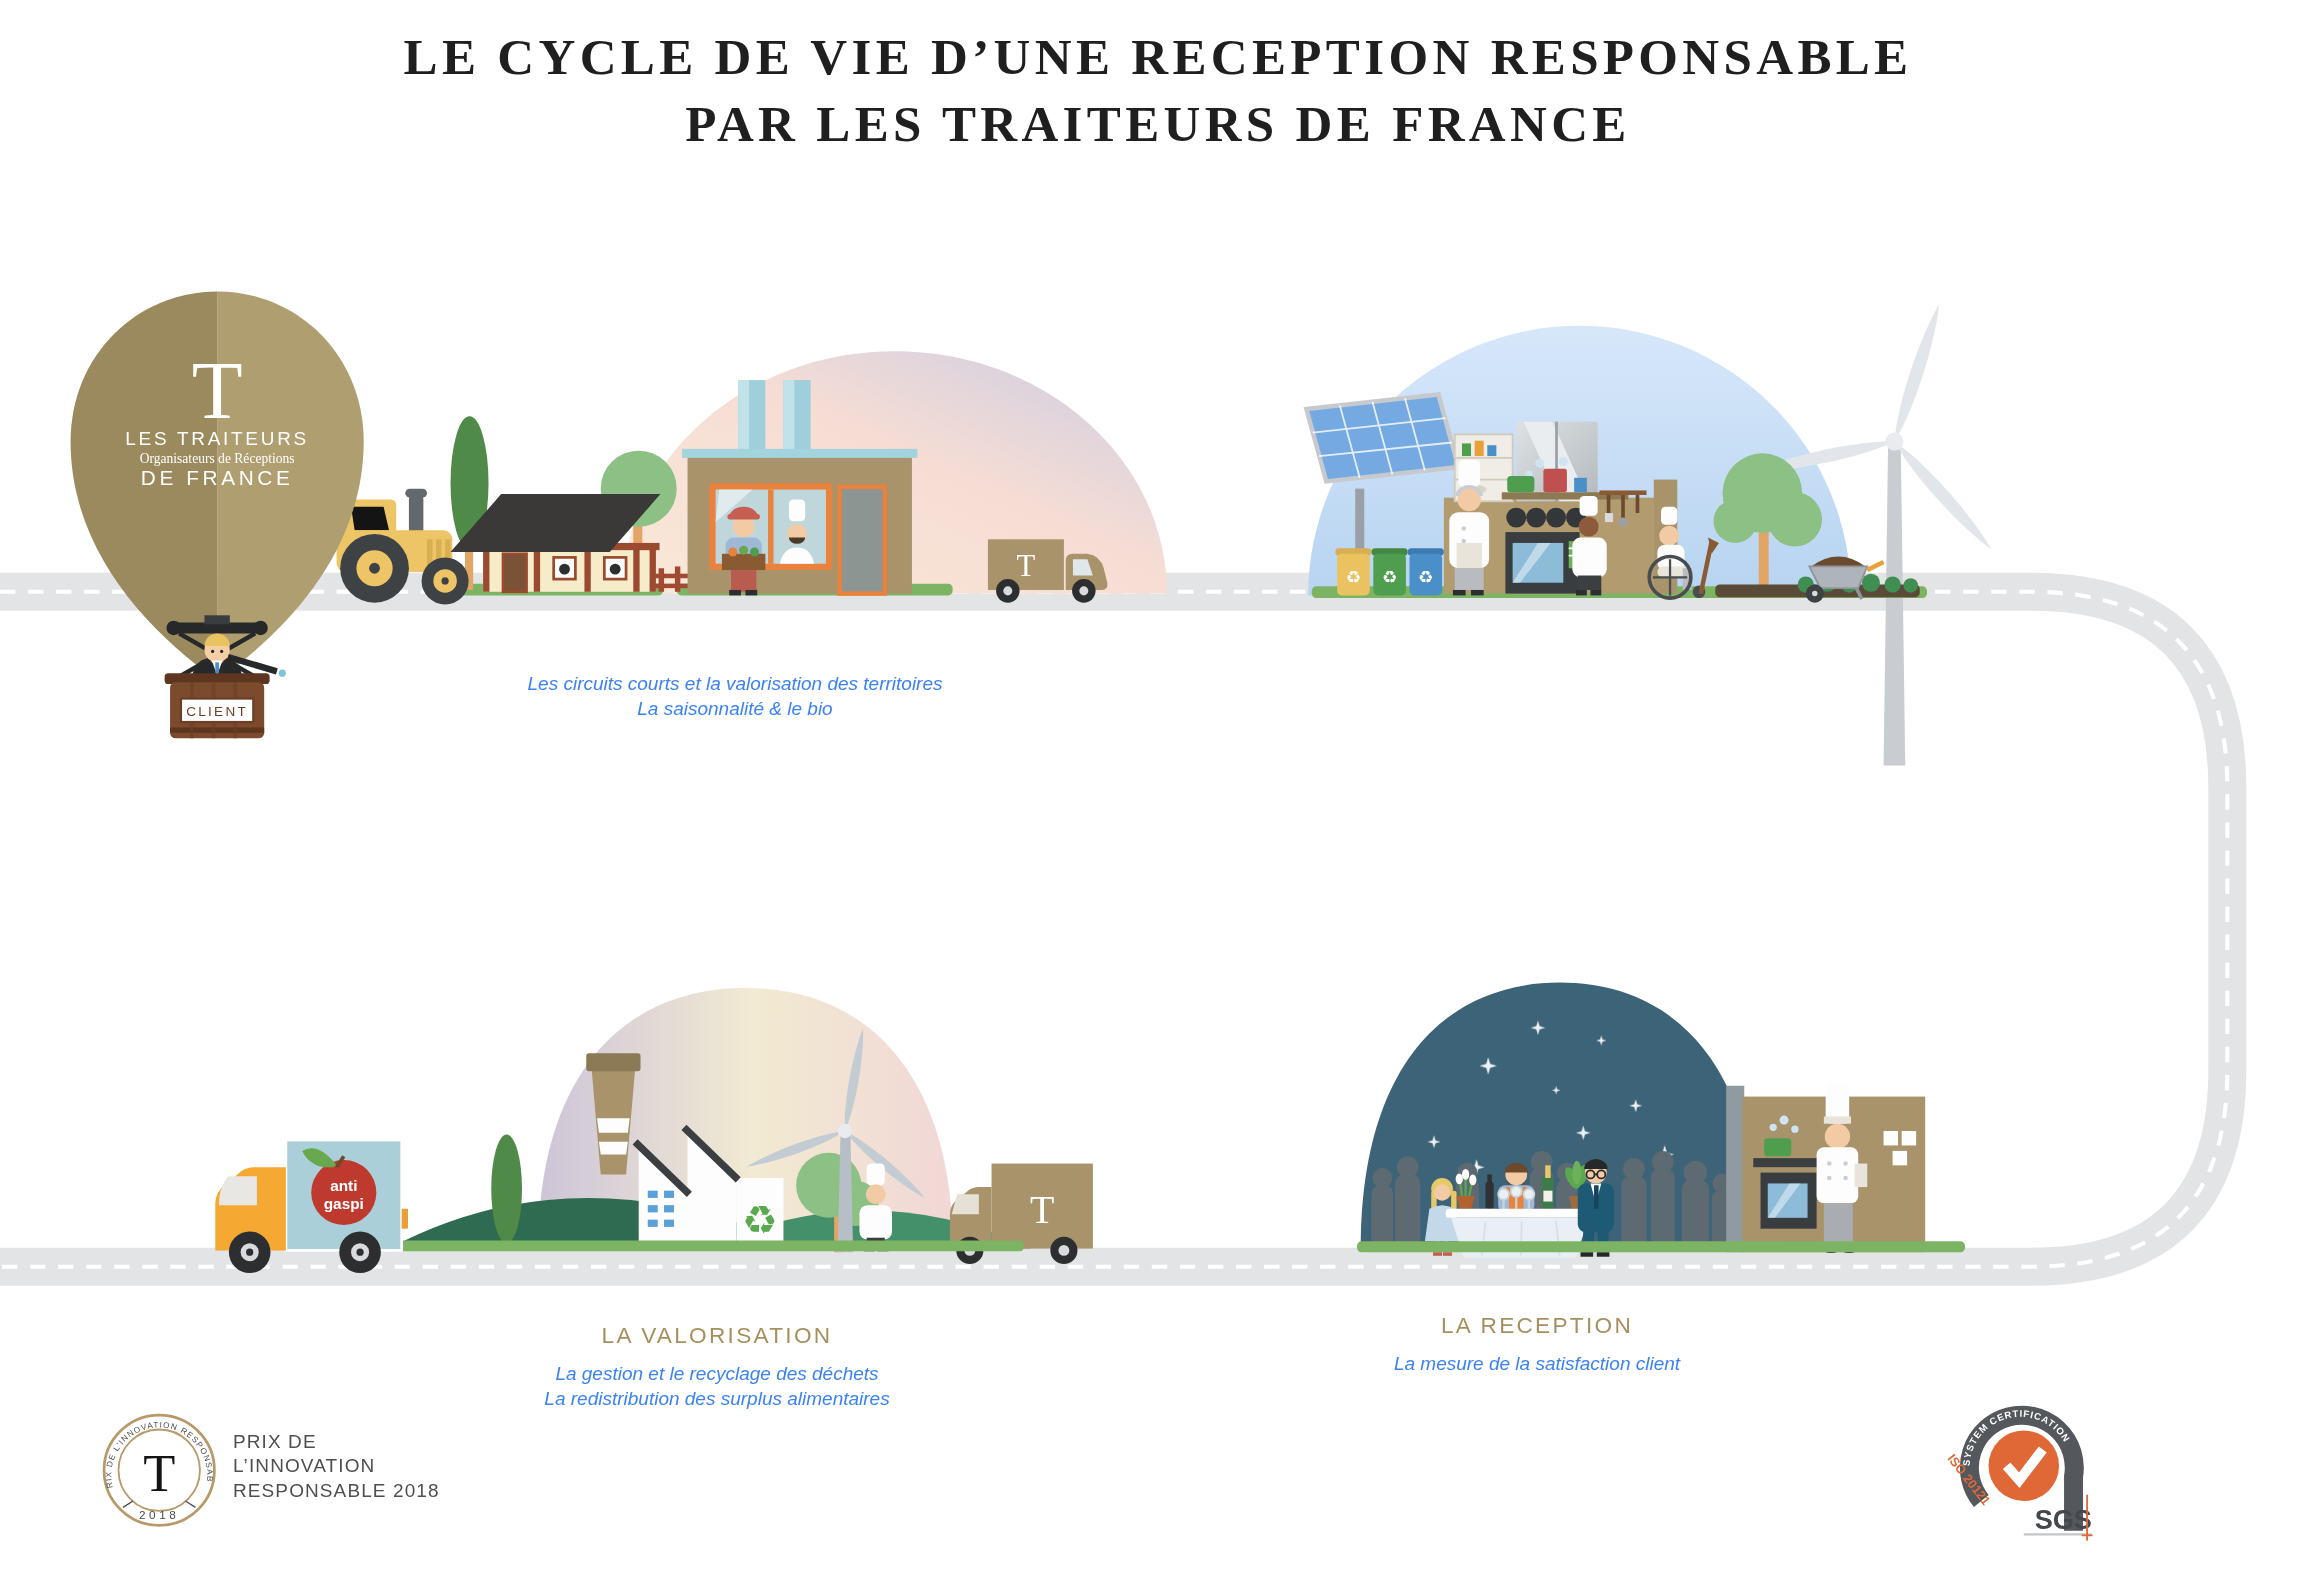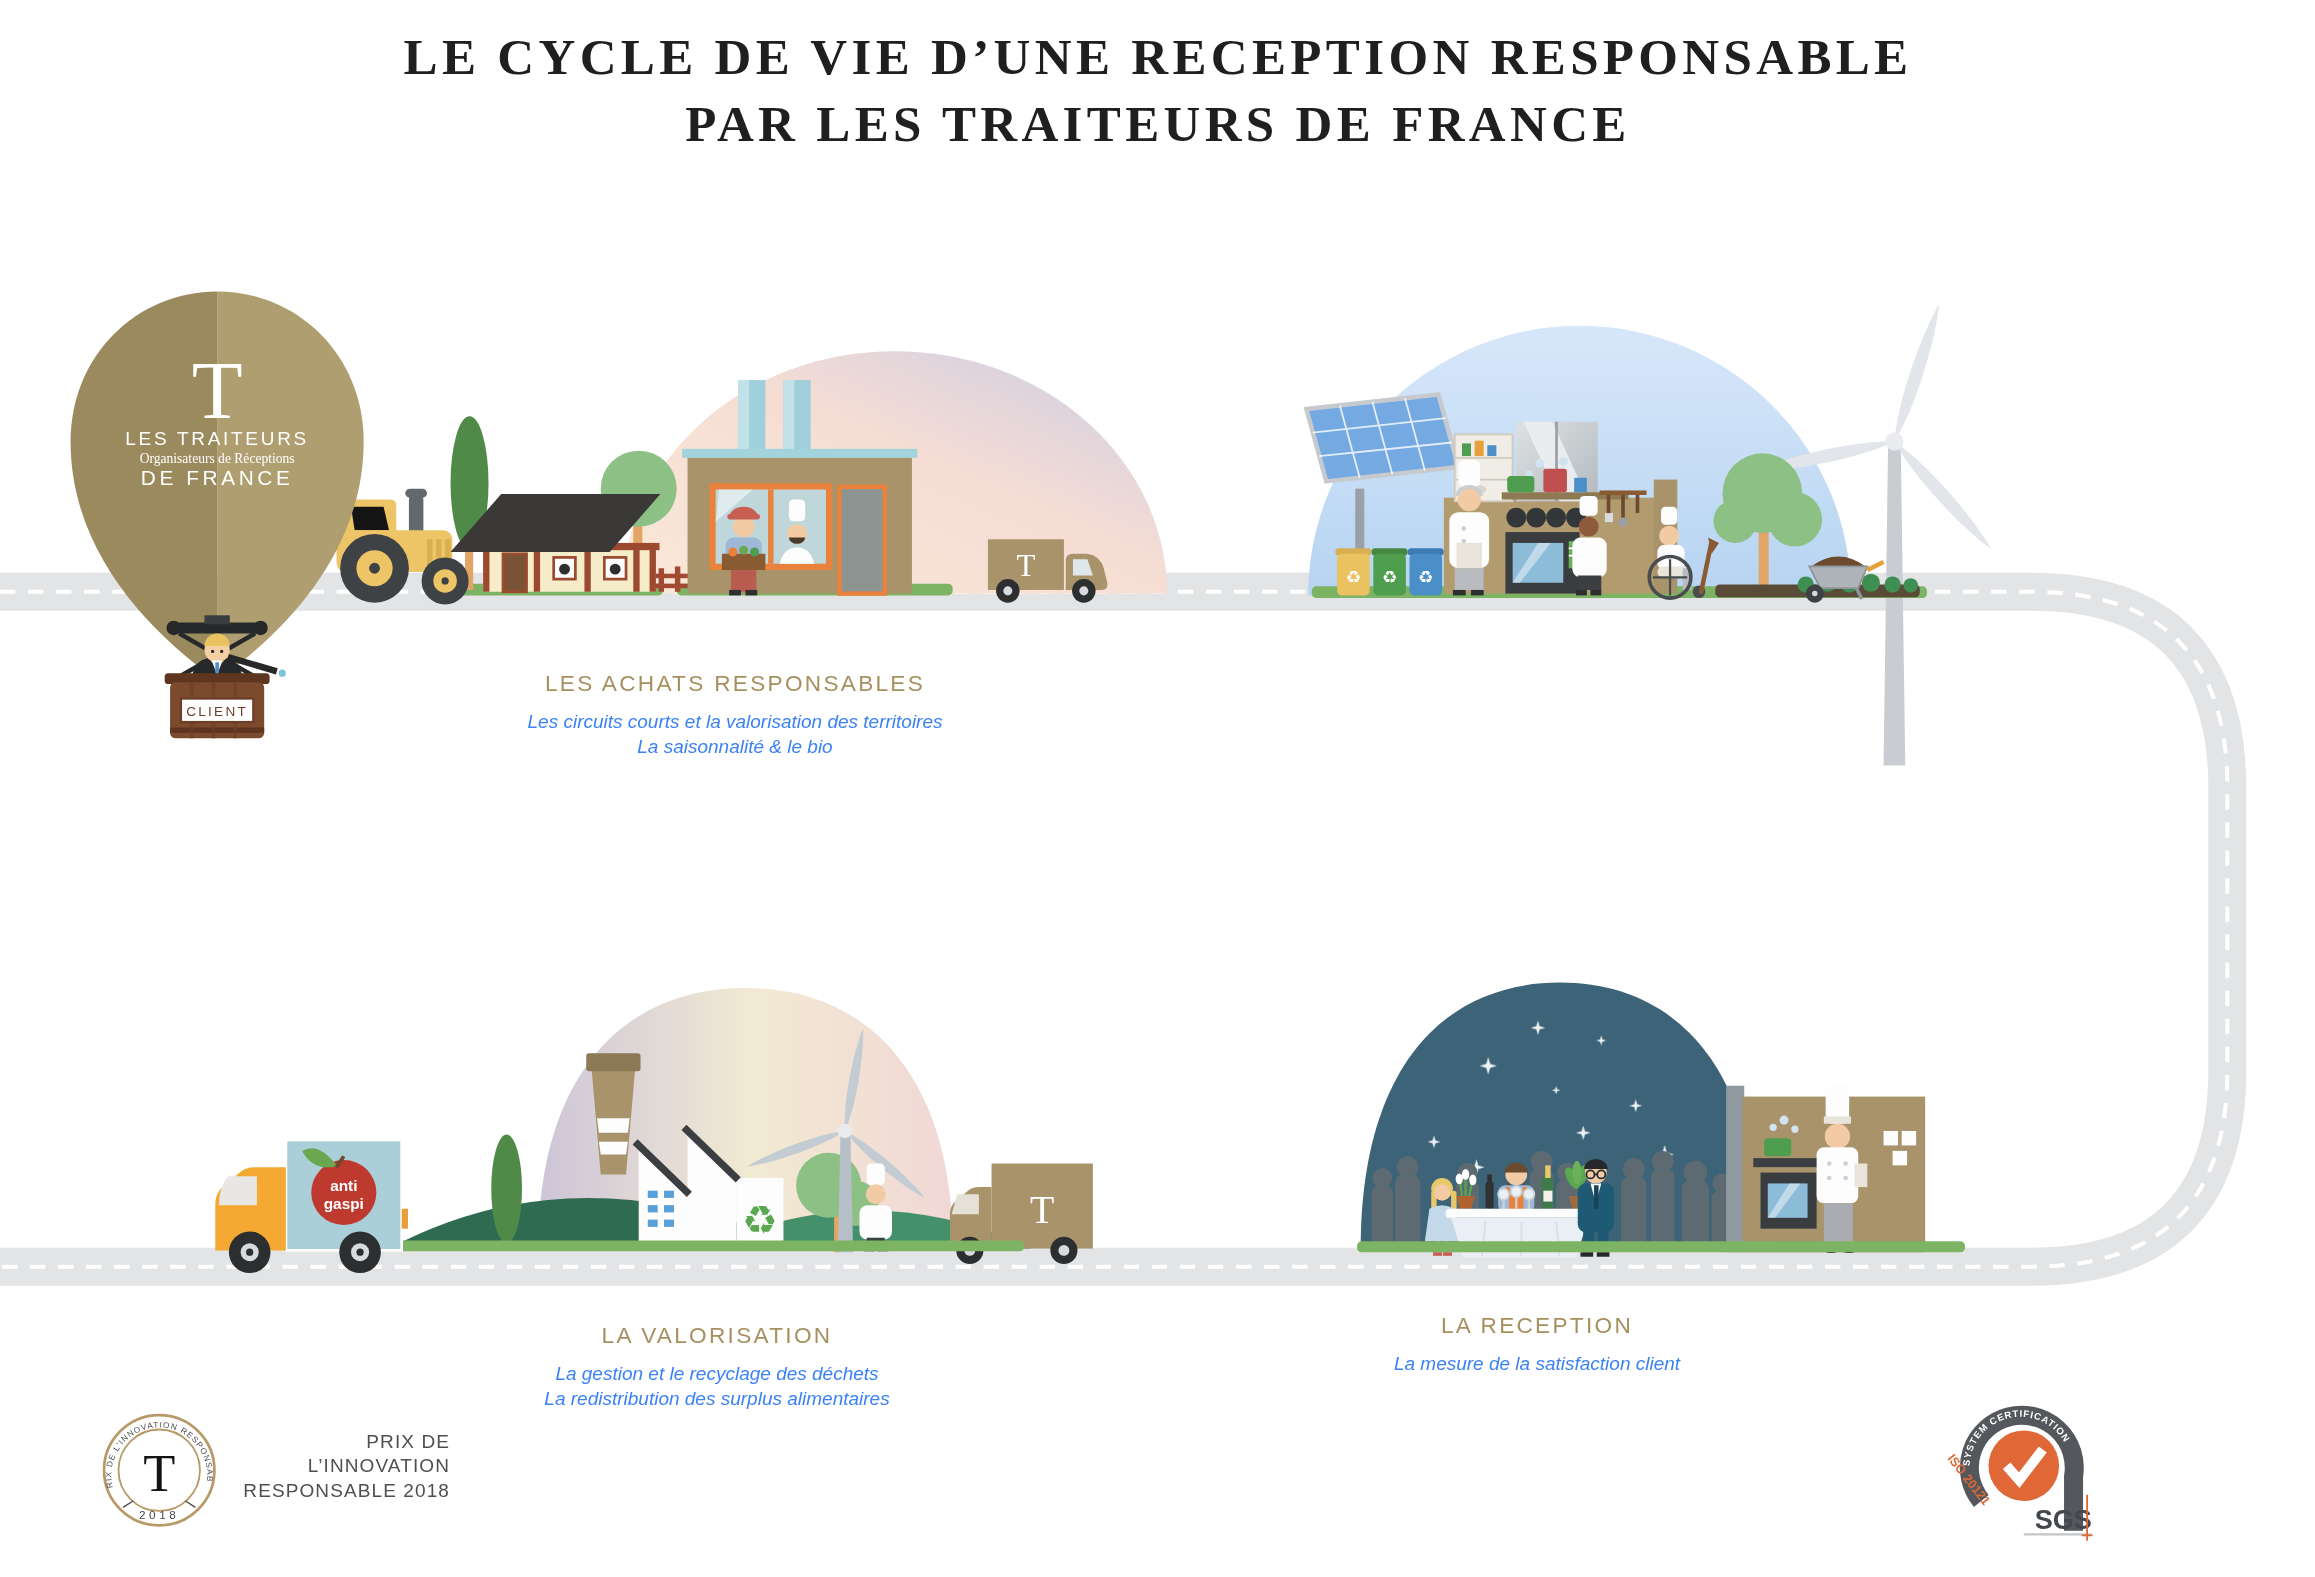--- a/index.html
+++ b/index.html
@@ -4,21 +4,21 @@
 <style>
   html,body{margin:0;padding:0;background:#fff;}
   .canvas{position:relative;width:2316px;height:1578px;background:#ffffff;overflow:hidden;
           font-family:"Liberation Sans",sans-serif;}
   .title{position:absolute;left:0;right:0;top:23.5px;text-align:center;
          font-family:Liberation Serif, serif;font-weight:700;font-size:51px;
          letter-spacing:0.085em;color:#1f1f1f;line-height:67px;}
   .stage{position:absolute;transform:translateX(-50%);text-align:center;width:688px;}
   .stage-heading{font-size:22.6px;letter-spacing:2.3px;color:#a6905f;margin-bottom:11.8px;}
   .stage-line{font-size:19px;line-height:25px;color:#3b82f6;font-style:italic;}
-  .seal-caption{position:absolute;left:233px;top:1430px;width:217px;text-align:right;
+  .seal-caption{position:absolute;left:233px;top:1430px;width:217px;text-align:left;
                 color:#4f4f4f;font-size:19px;letter-spacing:1.1px;line-height:24.4px;}
   svg .t-serif{font-family:"Liberation Serif",serif;}
   svg .t-sans{font-family:"Liberation Sans",sans-serif;}
   svg text{user-select:none;}
 </style>
 </head>
 <body>
 
 <div class="canvas">
 
@@ -559,21 +559,20 @@
     <path d="M2307,1652 L2307,1703 M2301,1697 L2313,1697" stroke="#e06836" stroke-width="2"></path>
   </g>
 </svg>
 
 <div class="title">
   <div>LE CYCLE DE VIE D’UNE RECEPTION RESPONSABLE</div>
   <div>PAR LES TRAITEURS DE FRANCE</div>
 </div>
 
 <div class="stage" style="left:735px;top:671px">
-  <div class="stage-heading">LES ACHATS RESPONSABLES</div>
   <div class="stage-line">Les circuits courts et la valorisation des territoires</div>
   <div class="stage-line">La saisonnalité &amp; le bio</div>
 </div>
 
 
 <div class="stage" style="left:717px;top:1323px">
   <div class="stage-heading">LA VALORISATION</div>
   <div class="stage-line">La gestion et le recyclage des déchets</div>
   <div class="stage-line">La redistribution des surplus alimentaires</div>
 </div>

